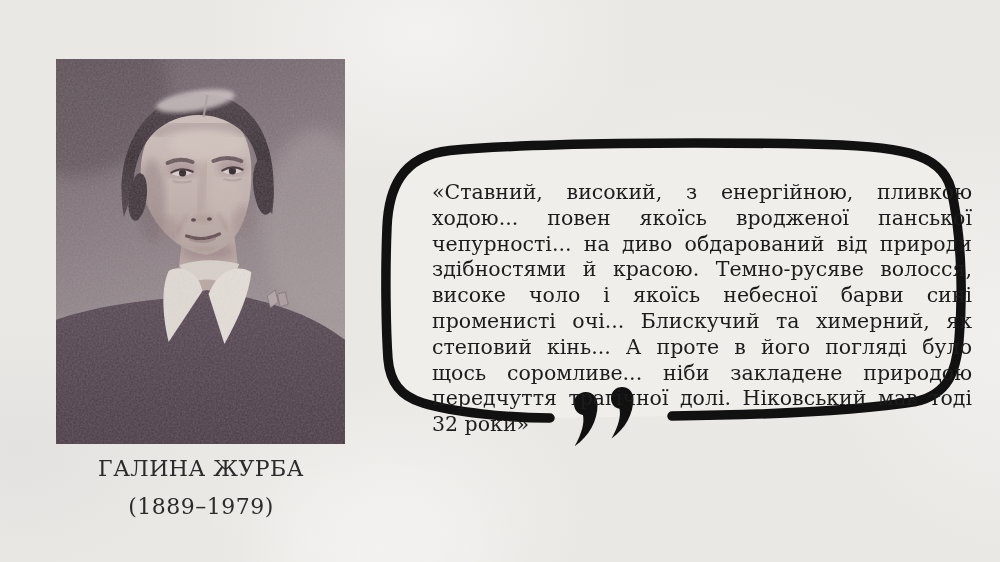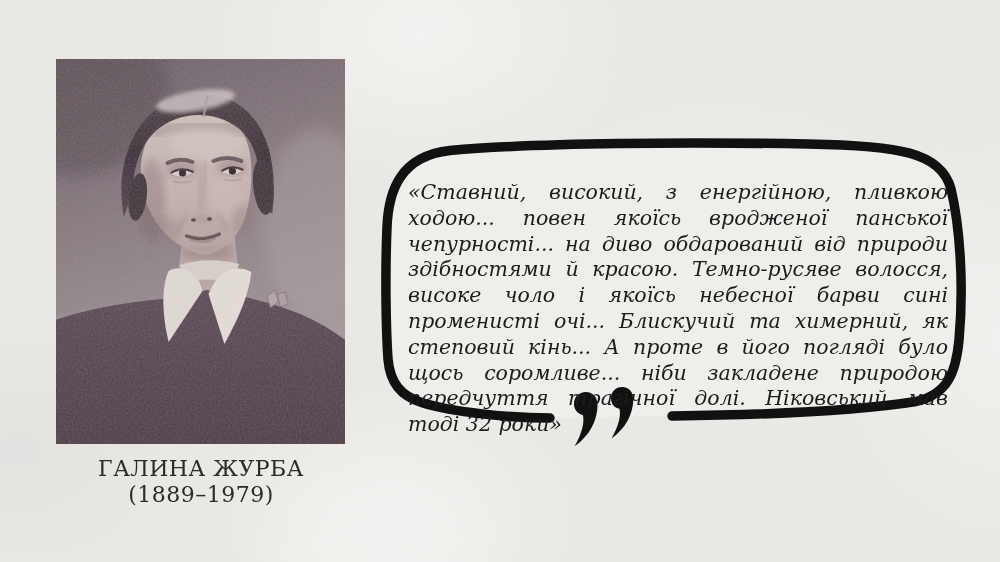--- a/index.html
+++ b/index.html
@@ -17,28 +17,28 @@
   }
   .photo{
     position:absolute;left:56px;top:59px;width:289px;height:385px;
   }
   .photo svg{display:block;width:100%;height:100%;}
   .caption{
     position:absolute;left:40px;top:456px;width:322px;
     text-align:center;color:#2b2b2b;font-weight:normal;
   }
   .caption .name{font-size:22px;line-height:26px;letter-spacing:.5px;}
-  .caption .years{font-size:22px;line-height:26px;letter-spacing:.5px;}
+  .caption .years{font-size:22px;line-height:26px;letter-spacing:.5px;margin-top:12px;}
   .bubble{
     position:absolute;left:378px;top:135px;width:600px;height:330px;
   }
   .bubble svg{display:block;width:100%;height:100%;overflow:visible;}
   .quote-text{
-    position:absolute;left:408px;top:180px;width:540px;
-    font-style:italic;font-size:20.5px;line-height:25.8px;
+    position:absolute;left:432px;top:180px;width:540px;
+    font-size:20.5px;line-height:25.8px;
     color:#1c1c1c;text-align:justify;
   }
 </style>
 </head>
 <body>
 
 <div class="slide">
 
   <div class="photo">
     <svg viewBox="0 0 290 385" preserveAspectRatio="none">

